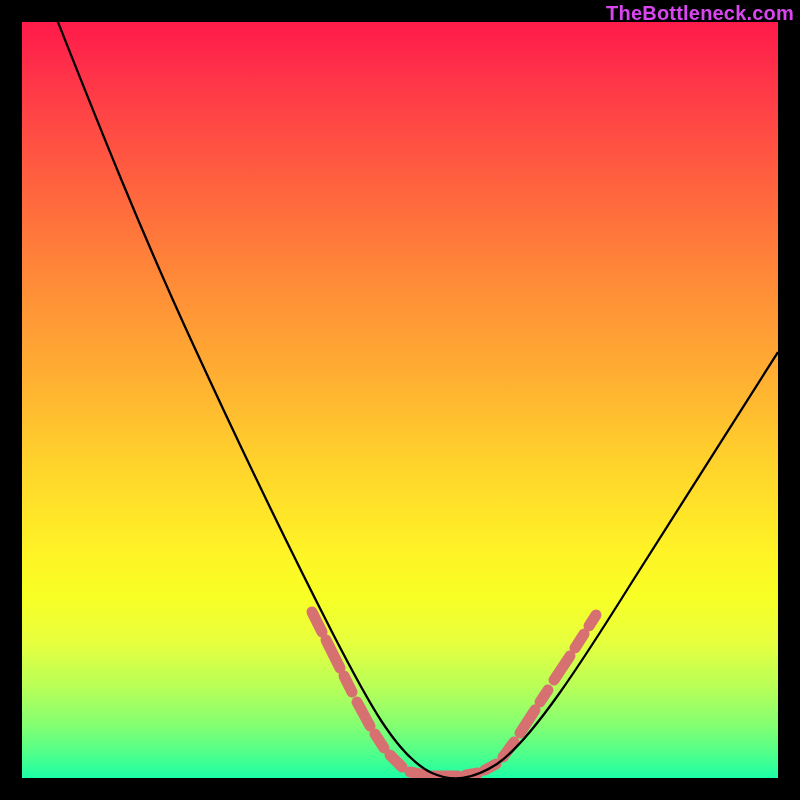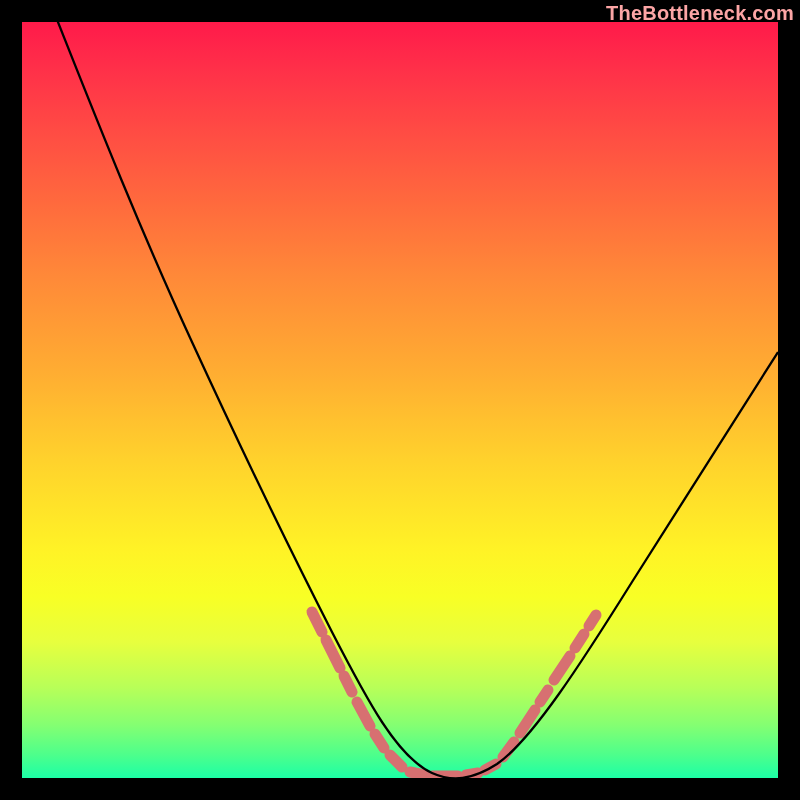--- a/index.html
+++ b/index.html
@@ -33,21 +33,21 @@
       #1cffa6 100%
     );
   }
   .watermark {
     position: absolute;
     top: 2px;
     right: 6px;
     font-family: Arial, Helvetica, sans-serif;
     font-size: 20px;
     font-weight: 600;
-    color: #fca5a5;
+    color: #d946ef;
     letter-spacing: 0.2px;
   }
   svg.curve {
     position: absolute;
     left: 0;
     top: 0;
     width: 756px;
     height: 756px;
   }
   .dashseg {

